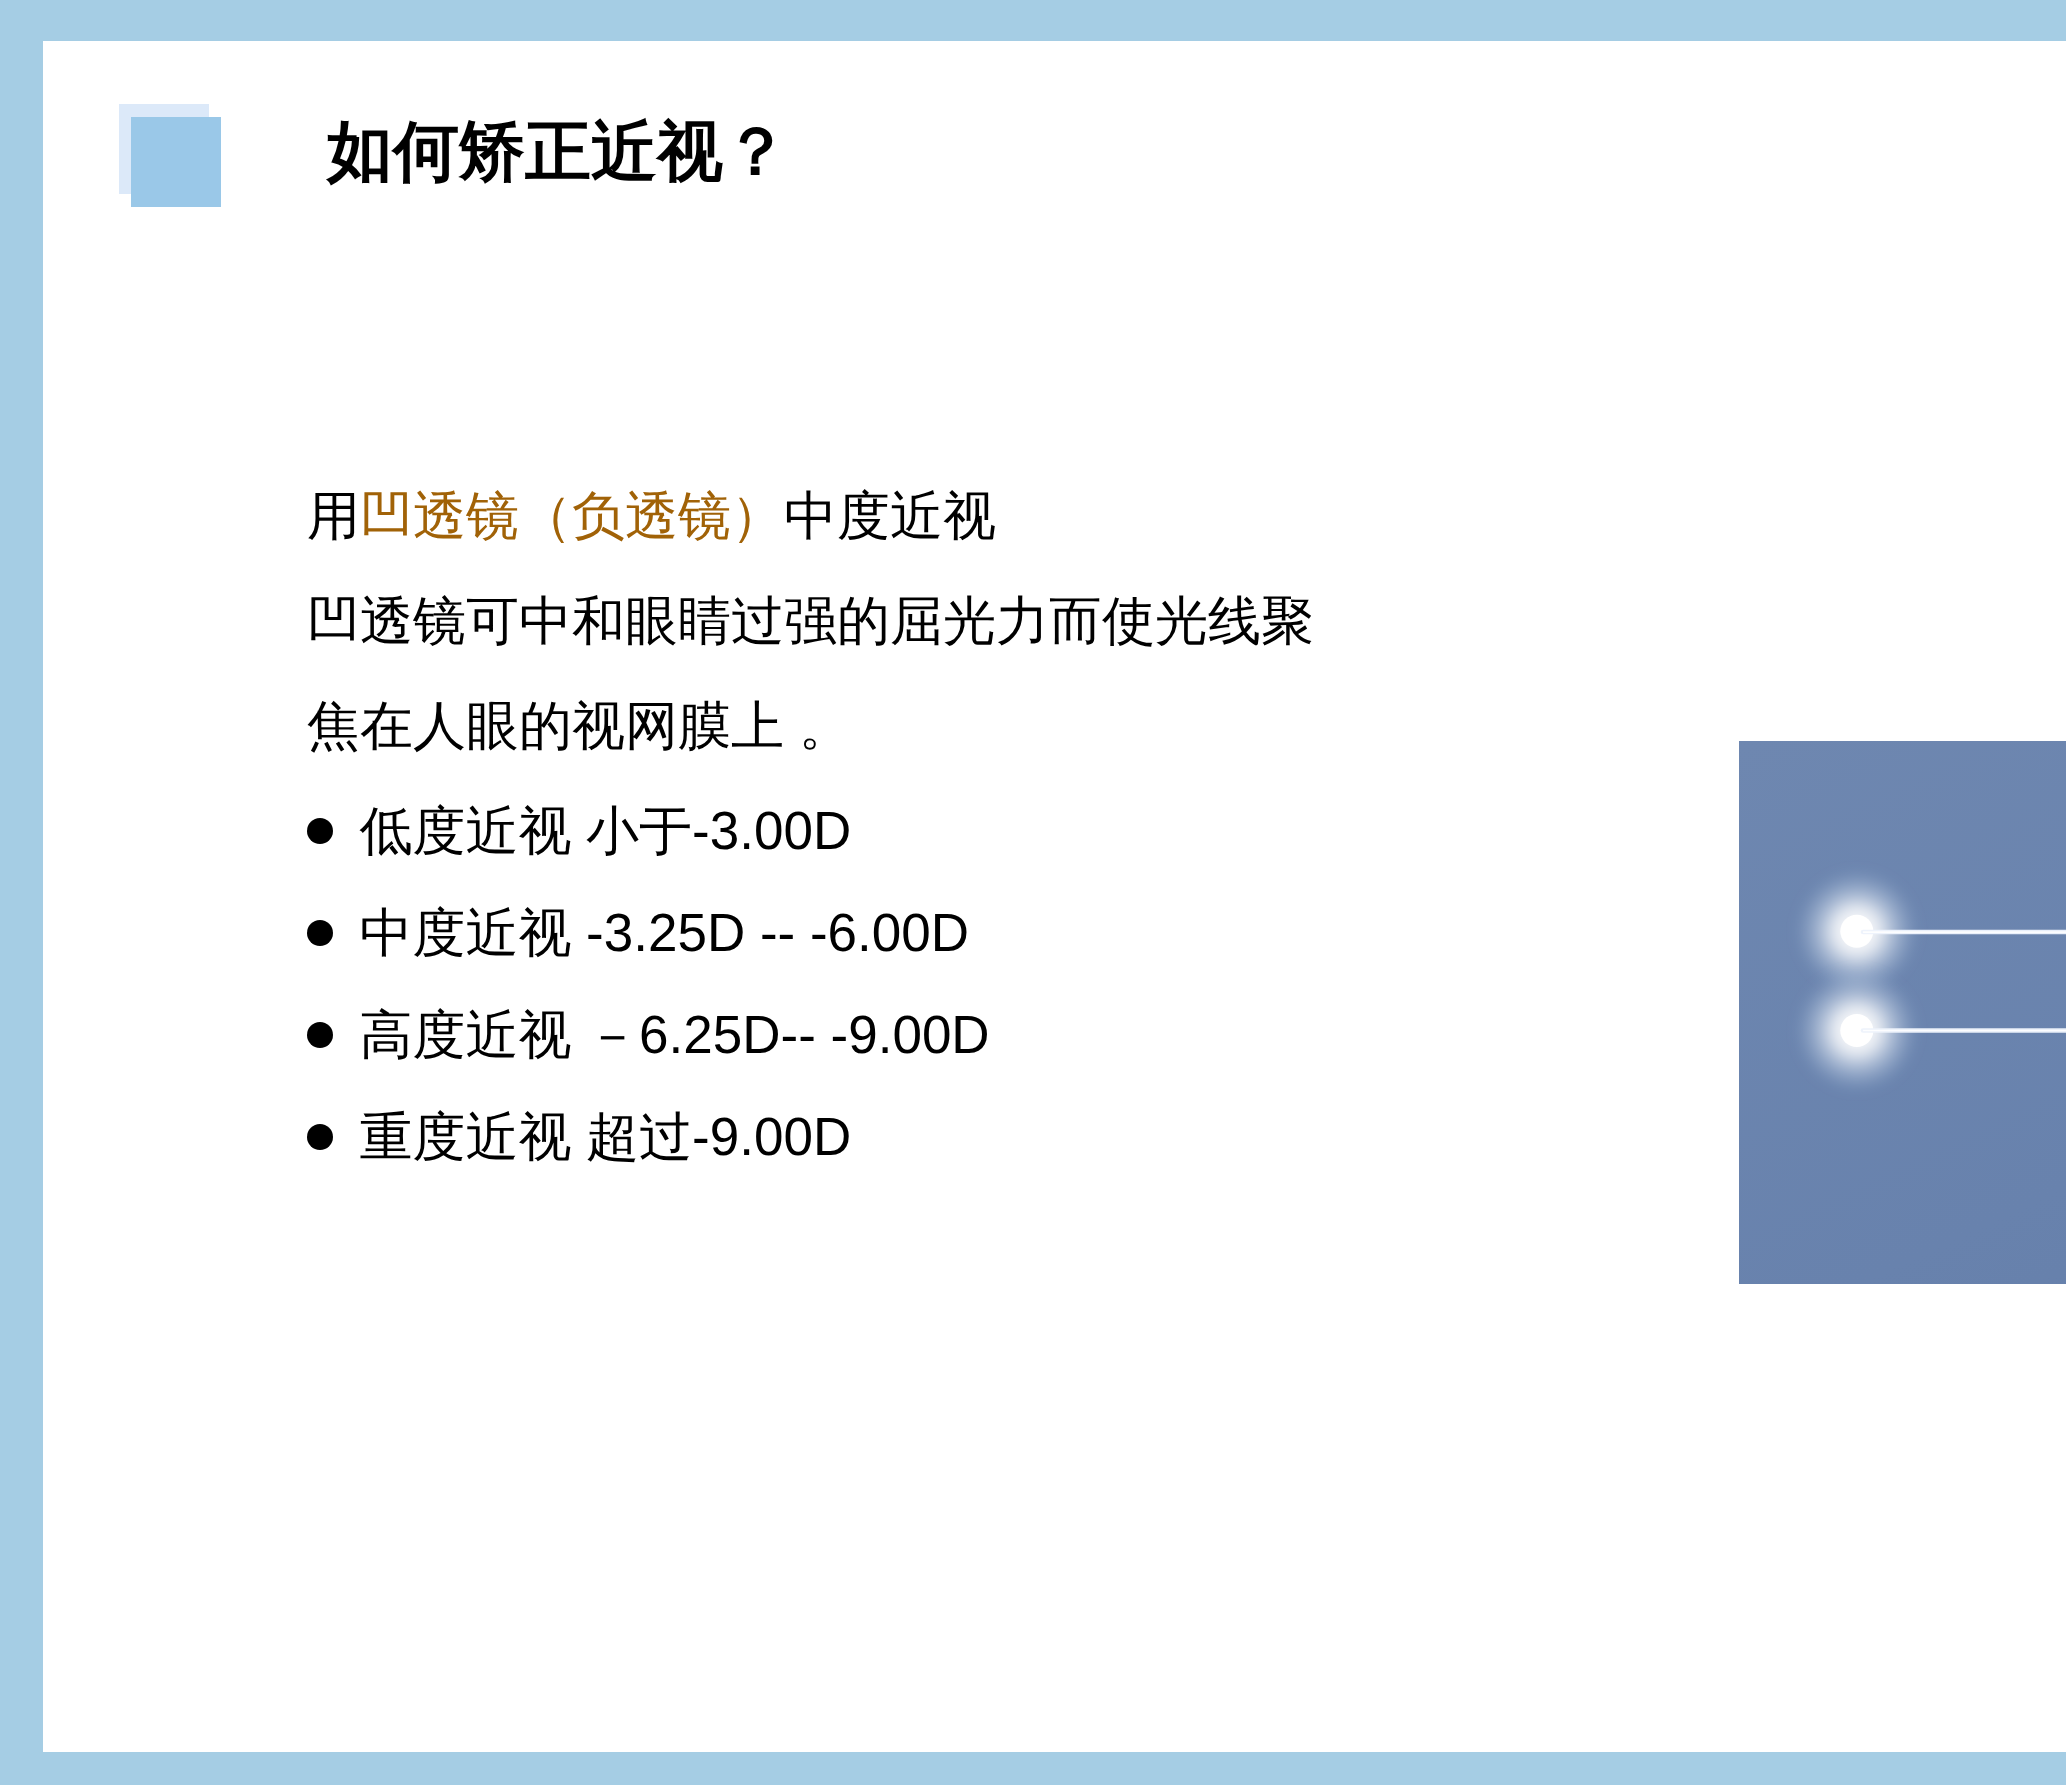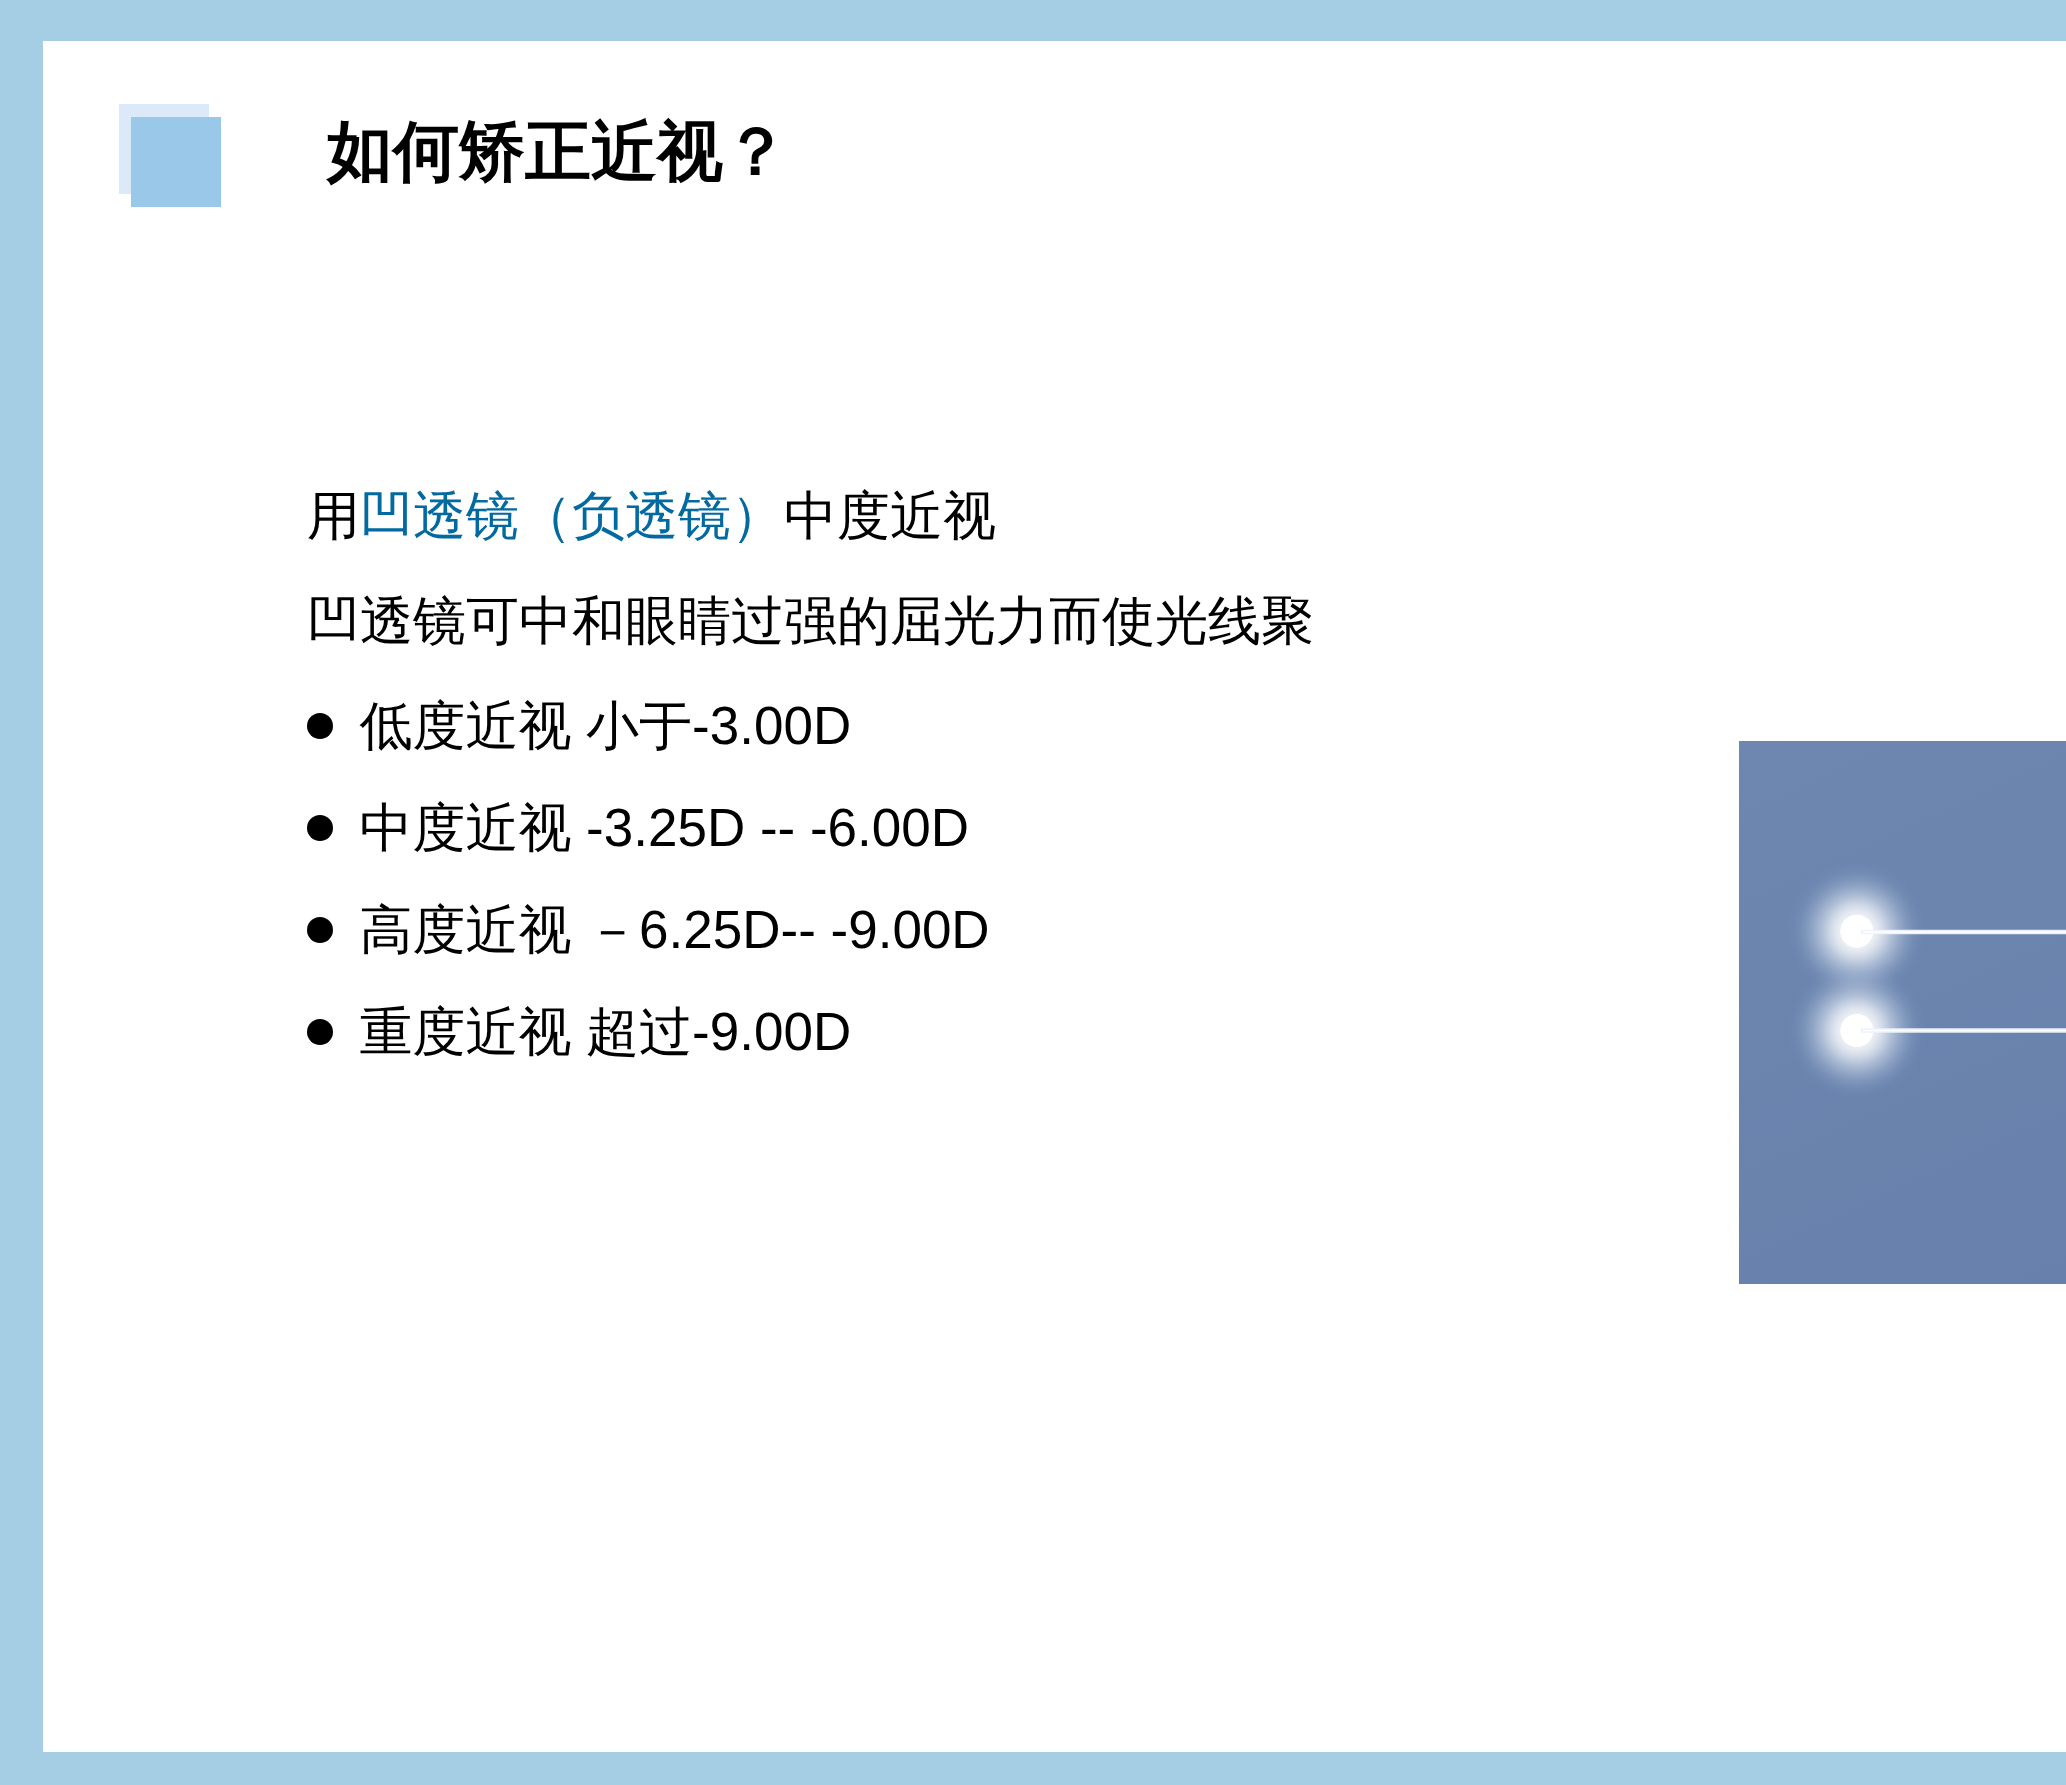--- a/index.html
+++ b/index.html
@@ -74,21 +74,21 @@
     width: 1364px;
   }
   .para-line {
     font-size: 53px;
     color: #000000;
     line-height: 1;
     margin-bottom: 52px;
     white-space: nowrap;
   }
   .para-line .hl {
-    color: #0369a1;
+    color: #a16207;
   }
 
   .bullet-list {
     margin: 0;
     padding: 0;
     list-style: none;
   }
   .bullet-item {
     display: flex;
     align-items: center;
@@ -134,20 +134,21 @@
     </div>
 
     <div class="body-column">
 
       <div class="para-line">
         <span>用</span><span class="hl">凹透镜（负透镜）</span><span>中度近视</span>
       </div>
 
       <div class="para-line">凹透镜可中和眼睛过强的屈光力而使光线聚</div>
 
+      <div class="para-line">焦在人眼的视网膜上 。</div>
 
       <ul class="bullet-list">
         <li class="bullet-item">
           <span class="bullet-dot"></span>
           <span class="bullet-text">低度近视  小于-3.00D</span>
         </li>
         <li class="bullet-item">
           <span class="bullet-dot"></span>
           <span class="bullet-text">中度近视  -3.25D -- -6.00D</span>
         </li>

